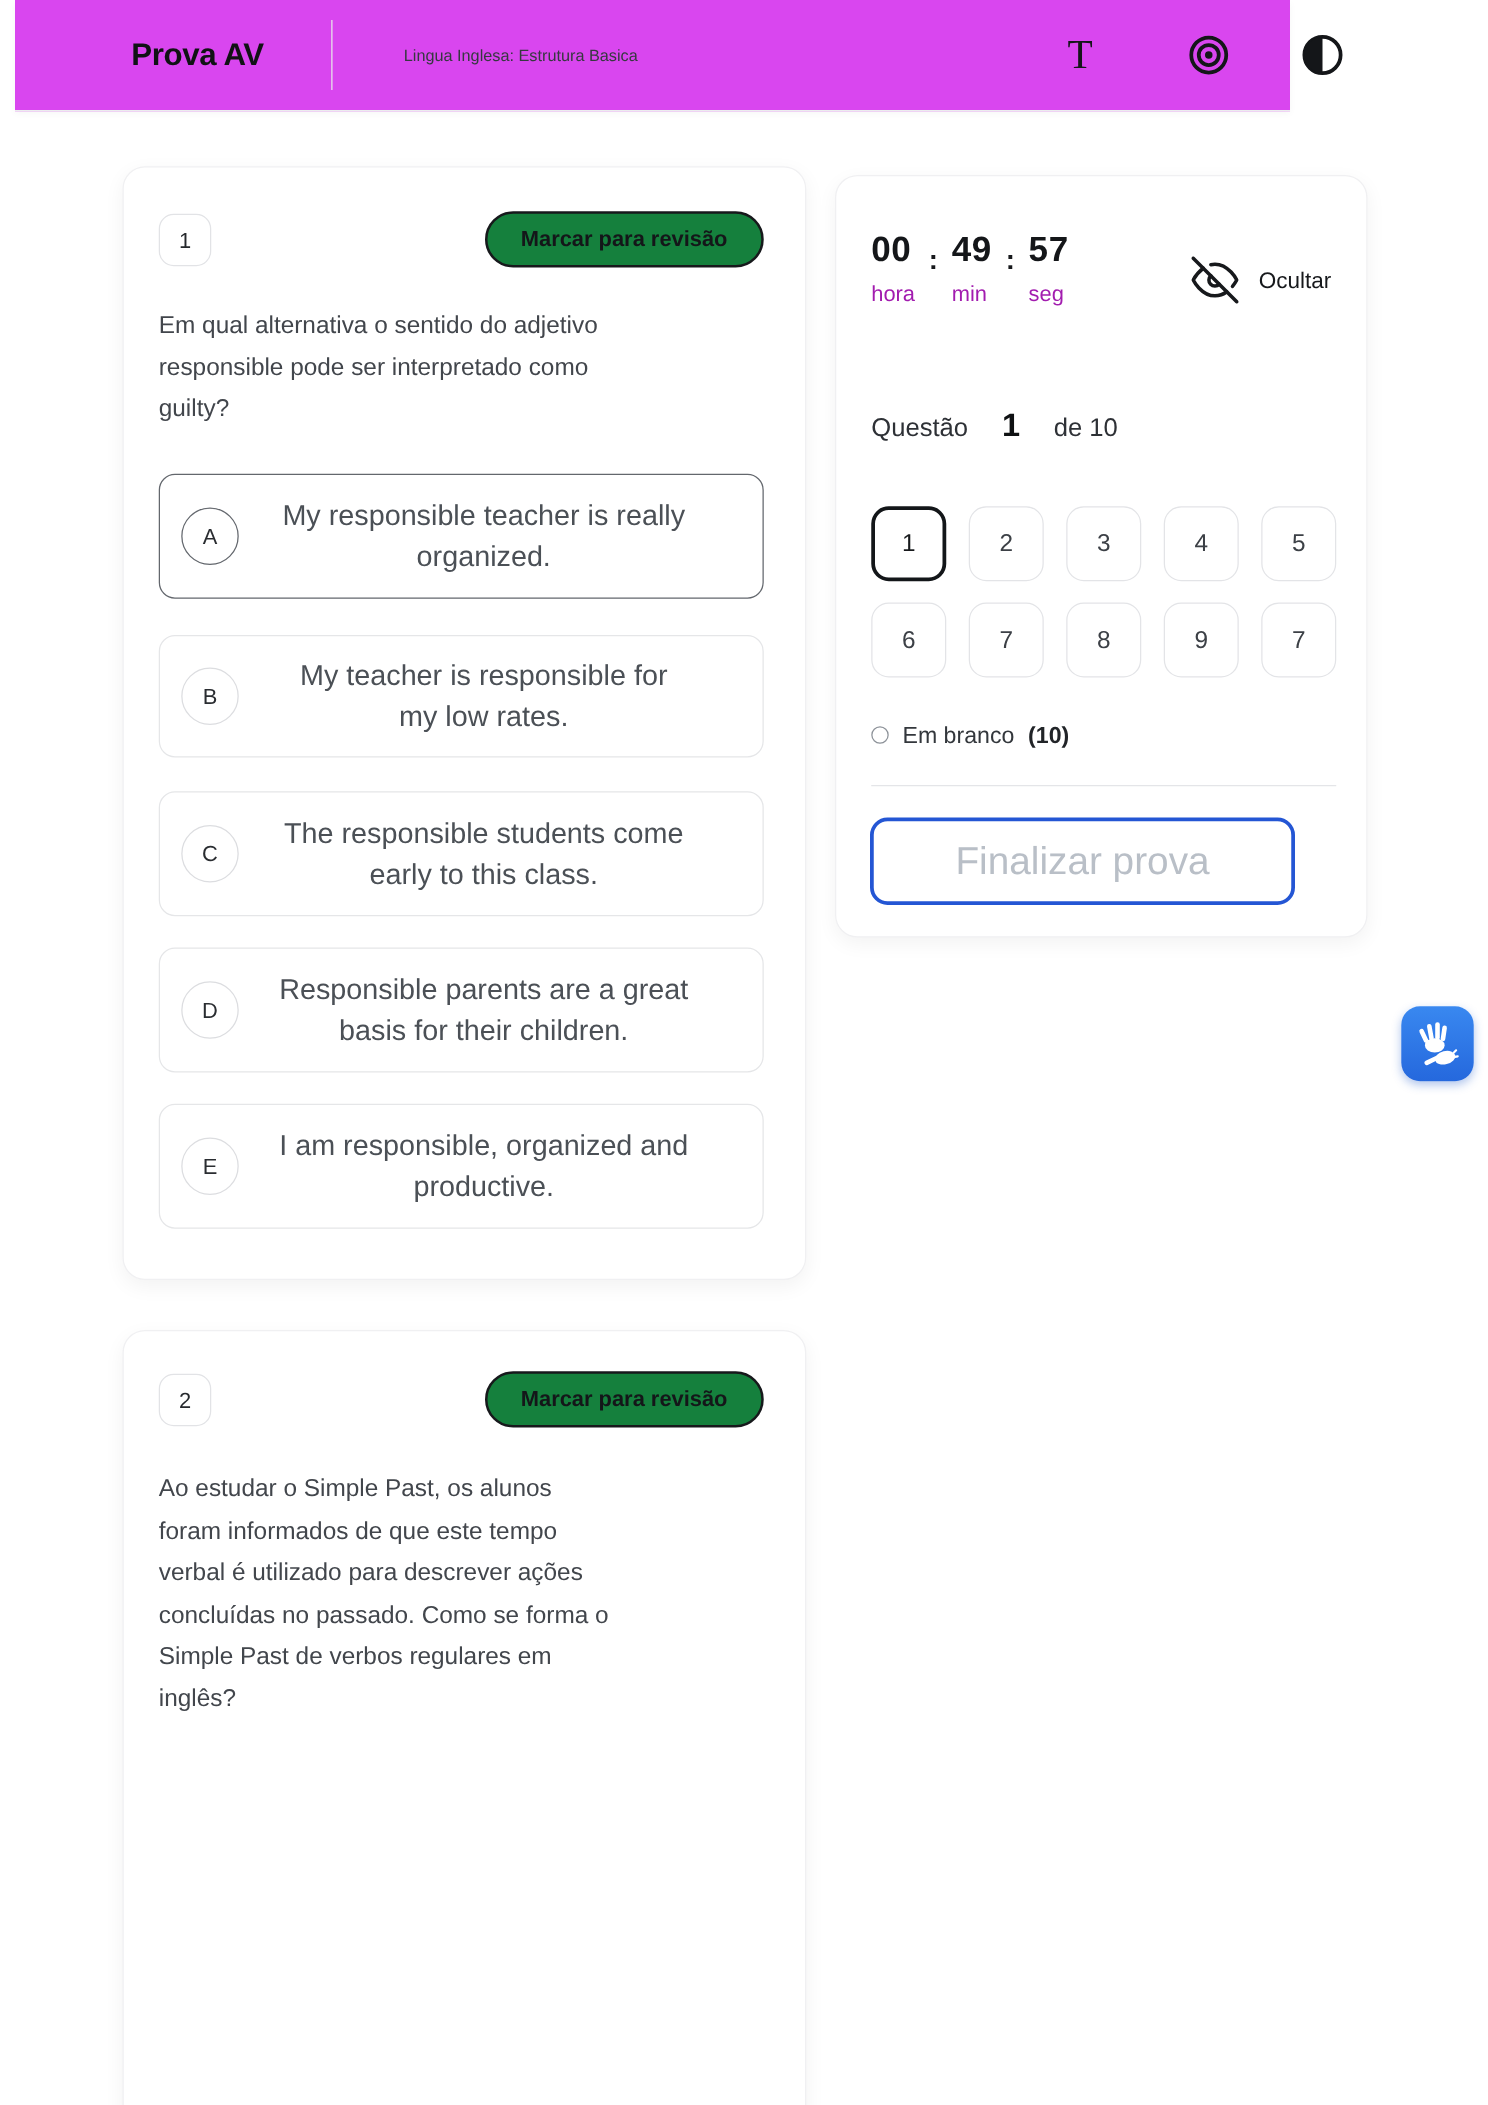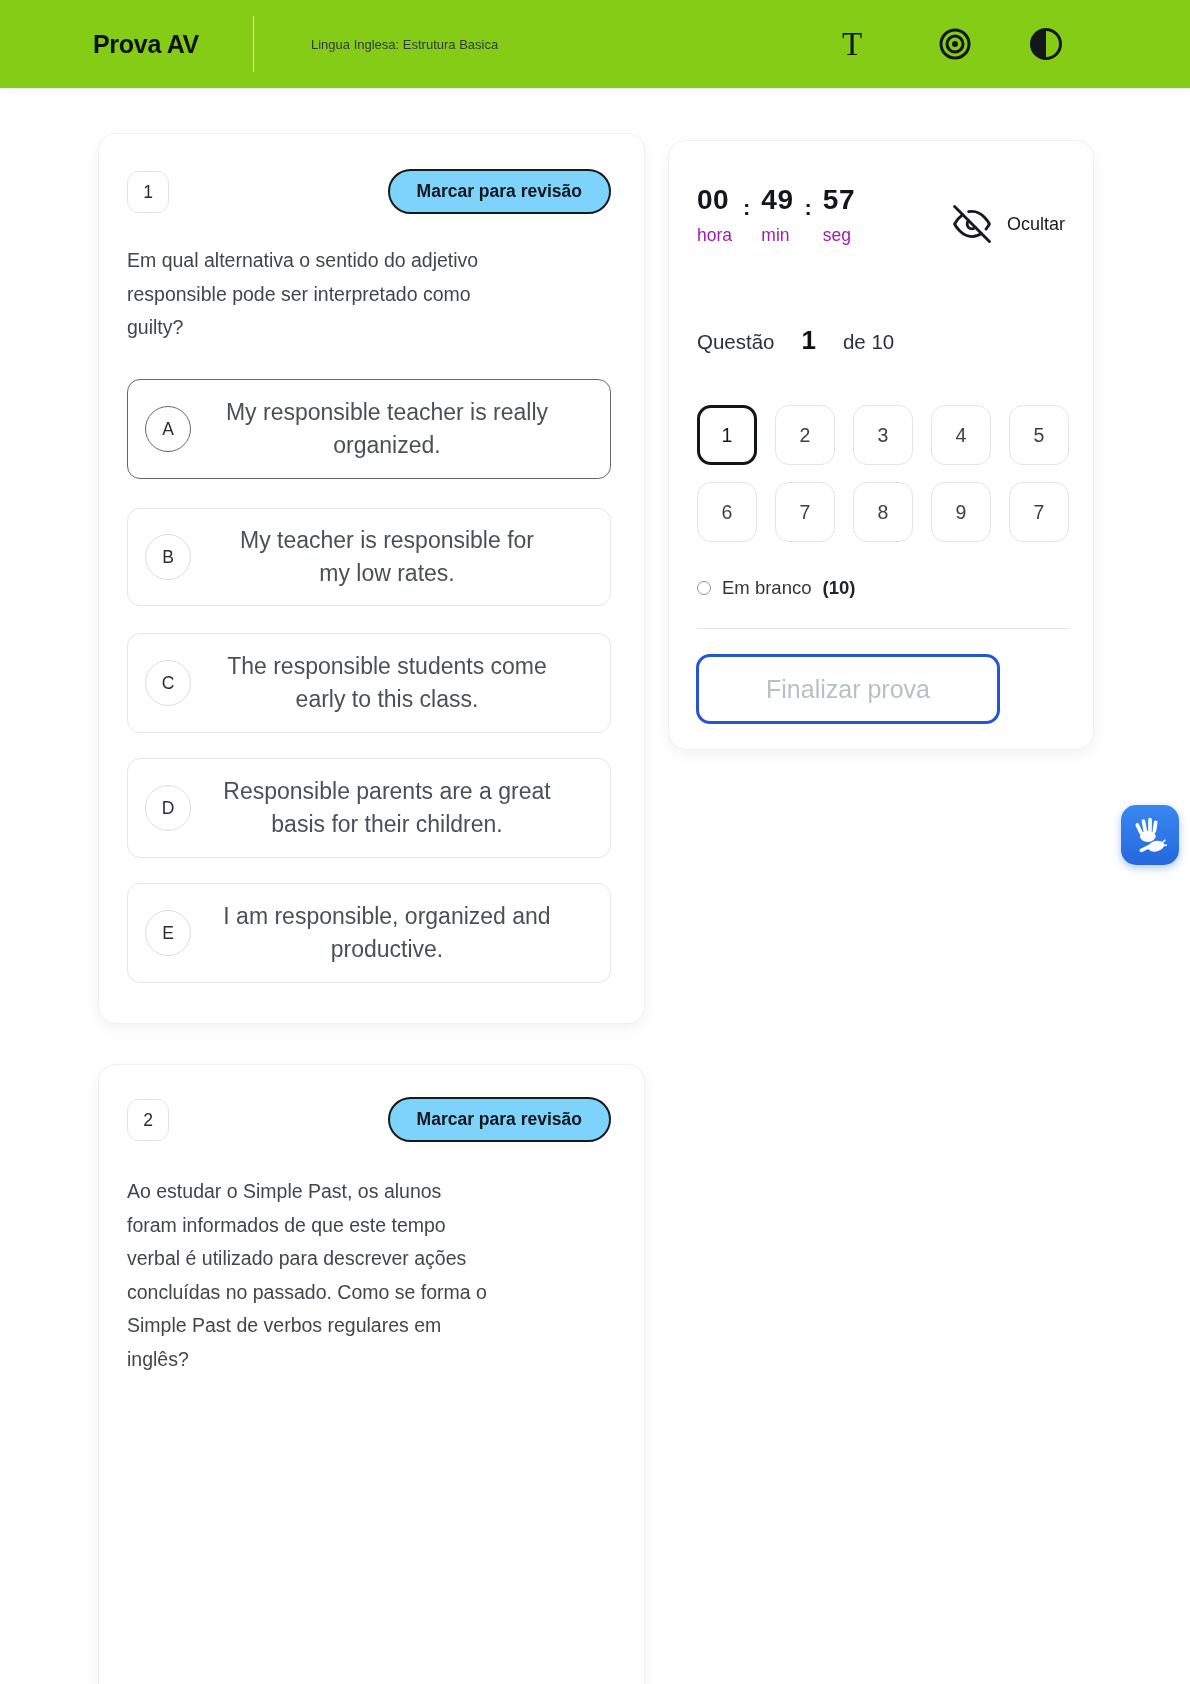--- a/index.html
+++ b/index.html
@@ -1,20 +1,20 @@
 <!DOCTYPE html>
 <html><head>
 <meta charset="utf-8">
 <style>
   html,body{margin:0;padding:0;background:#fff;}
   .canvas{position:relative;width:1190px;height:1684px;background:#ffffff;overflow:hidden;
           font-family:"Liberation Sans", sans-serif;color:#17191c;}
 
   
-  .header{position:absolute;left:0;top:0;width:1190px;height:88px;background:#84cc16;
+  .header{position:absolute;left:12px;top:0;width:1020px;height:88px;background:#d946ef;
           border-bottom:1px solid #ececee;box-shadow:0 2px 6px rgba(0,0,0,.04);z-index:5;}
   .brand{position:absolute;left:93px;top:0;height:88px;display:flex;align-items:center;
          font-size:25px;font-weight:700;letter-spacing:-.3px;color:#101214;}
   .hdr-divider{position:absolute;left:253px;top:16px;width:1px;height:56px;background:#e7e7ea;}
   .exam-title{position:absolute;left:291px;top:0;height:88px;display:flex;align-items:center;
               font-size:13px;color:#35393f;margin-left:20px;}
   .hdr-icon{position:absolute;top:0;height:88px;width:44px;display:flex;align-items:center;
             justify-content:center;cursor:pointer;}
   .ticon{font-family:"Liberation Serif", serif;font-size:33px;color:#141619;line-height:1;}
 
@@ -22,21 +22,21 @@
   .card{position:absolute;background:#fff;border:1px solid #f0f0f2;border-radius:18px;
         box-shadow:0 5px 16px rgba(0,0,0,.05);}
   .card-q1{left:98px;top:133px;width:545px;height:889px;}
   .card-q2{left:98px;top:1064px;width:545px;height:680px;}
   .card-side{left:668px;top:140px;width:424px;height:608px;}
 
   .qbadge{position:absolute;left:28px;top:37px;width:40px;height:40px;border:1px solid #e2e3e6;
           border-radius:12px;display:flex;align-items:center;justify-content:center;
           font-size:17.5px;color:#26292d;background:#fff;}
   .review-pill{position:absolute;right:33px;top:35px;height:45px;padding:0 27px;border-radius:24px;
-               border:2.5px solid #17191c;background:#7dd3fc;display:flex;align-items:center;
+               border:2.5px solid #17191c;background:#15803d;display:flex;align-items:center;
                font-size:17.5px;font-weight:600;color:#141619;cursor:pointer;box-sizing:border-box;text-align:right;}
   .qtext{position:absolute;left:28px;top:110px;width:478px;font-size:19.5px;line-height:33.5px;
          color:#42464c;white-space:pre-line;}
 
   .option{position:absolute;left:28px;width:484px;border:1px solid #e5e6e8;border-radius:13px;
           background:#fff;cursor:pointer;box-sizing:border-box;}
   .option.focused{border:1.5px solid #63676d;}
   .opt-badge{position:absolute;left:17px;top:50%;transform:translateY(-50%);width:44px;height:44px;
              border:1px solid #dcdde0;border-radius:50%;display:flex;align-items:center;
              justify-content:center;font-size:17.5px;color:#2a2d31;background:#fff;}
@@ -63,22 +63,22 @@
          grid-auto-rows:60px;column-gap:18px;row-gap:17px;}
   .navbtn{border:1px solid #e3e4e7;border-radius:14px;background:#fff;display:flex;
           align-items:center;justify-content:center;font-size:19.5px;color:#3c4046;cursor:pointer;}
   .navbtn.active{border:3px solid #131619;font-weight:500;color:#17191c;}
 
   .blank-row{position:absolute;left:28px;top:436px;display:flex;align-items:center;gap:11px;
              font-size:18.5px;color:#33373c;}
   .blank-dot{width:12px;height:12px;border:1.5px solid #8d9299;border-radius:50%;background:#fff;}
   .blank-count{font-weight:700;color:#212428;}
   .side-divider{position:absolute;left:28px;right:24px;top:487px;height:1px;background:#e4e5e8;}
-  .finish-btn{position:absolute;left:27px;top:513px;width:304px;height:70px;border-radius:14px;
-              border:3px solid #2456d4;background:#fff;font-size:25px;color:#b9bfc7;
+  .finish-btn{position:absolute;left:27px;top:513px;width:340px;height:70px;border-radius:14px;
+              border:3px solid #2456d4;background:#fff;font-size:31px;color:#b9bfc7;
               font-family:"Liberation Sans", sans-serif;cursor:pointer;}
 
   
   .libras-btn{position:absolute;left:1121px;top:805px;width:58px;height:60px;border:none;
               border-radius:15px;background:linear-gradient(180deg,#3988f0,#2568dd);
               display:flex;align-items:center;justify-content:center;cursor:pointer;
               box-shadow:0 3px 8px rgba(30,90,200,.35);}
 </style>
 </head>
 <body>

